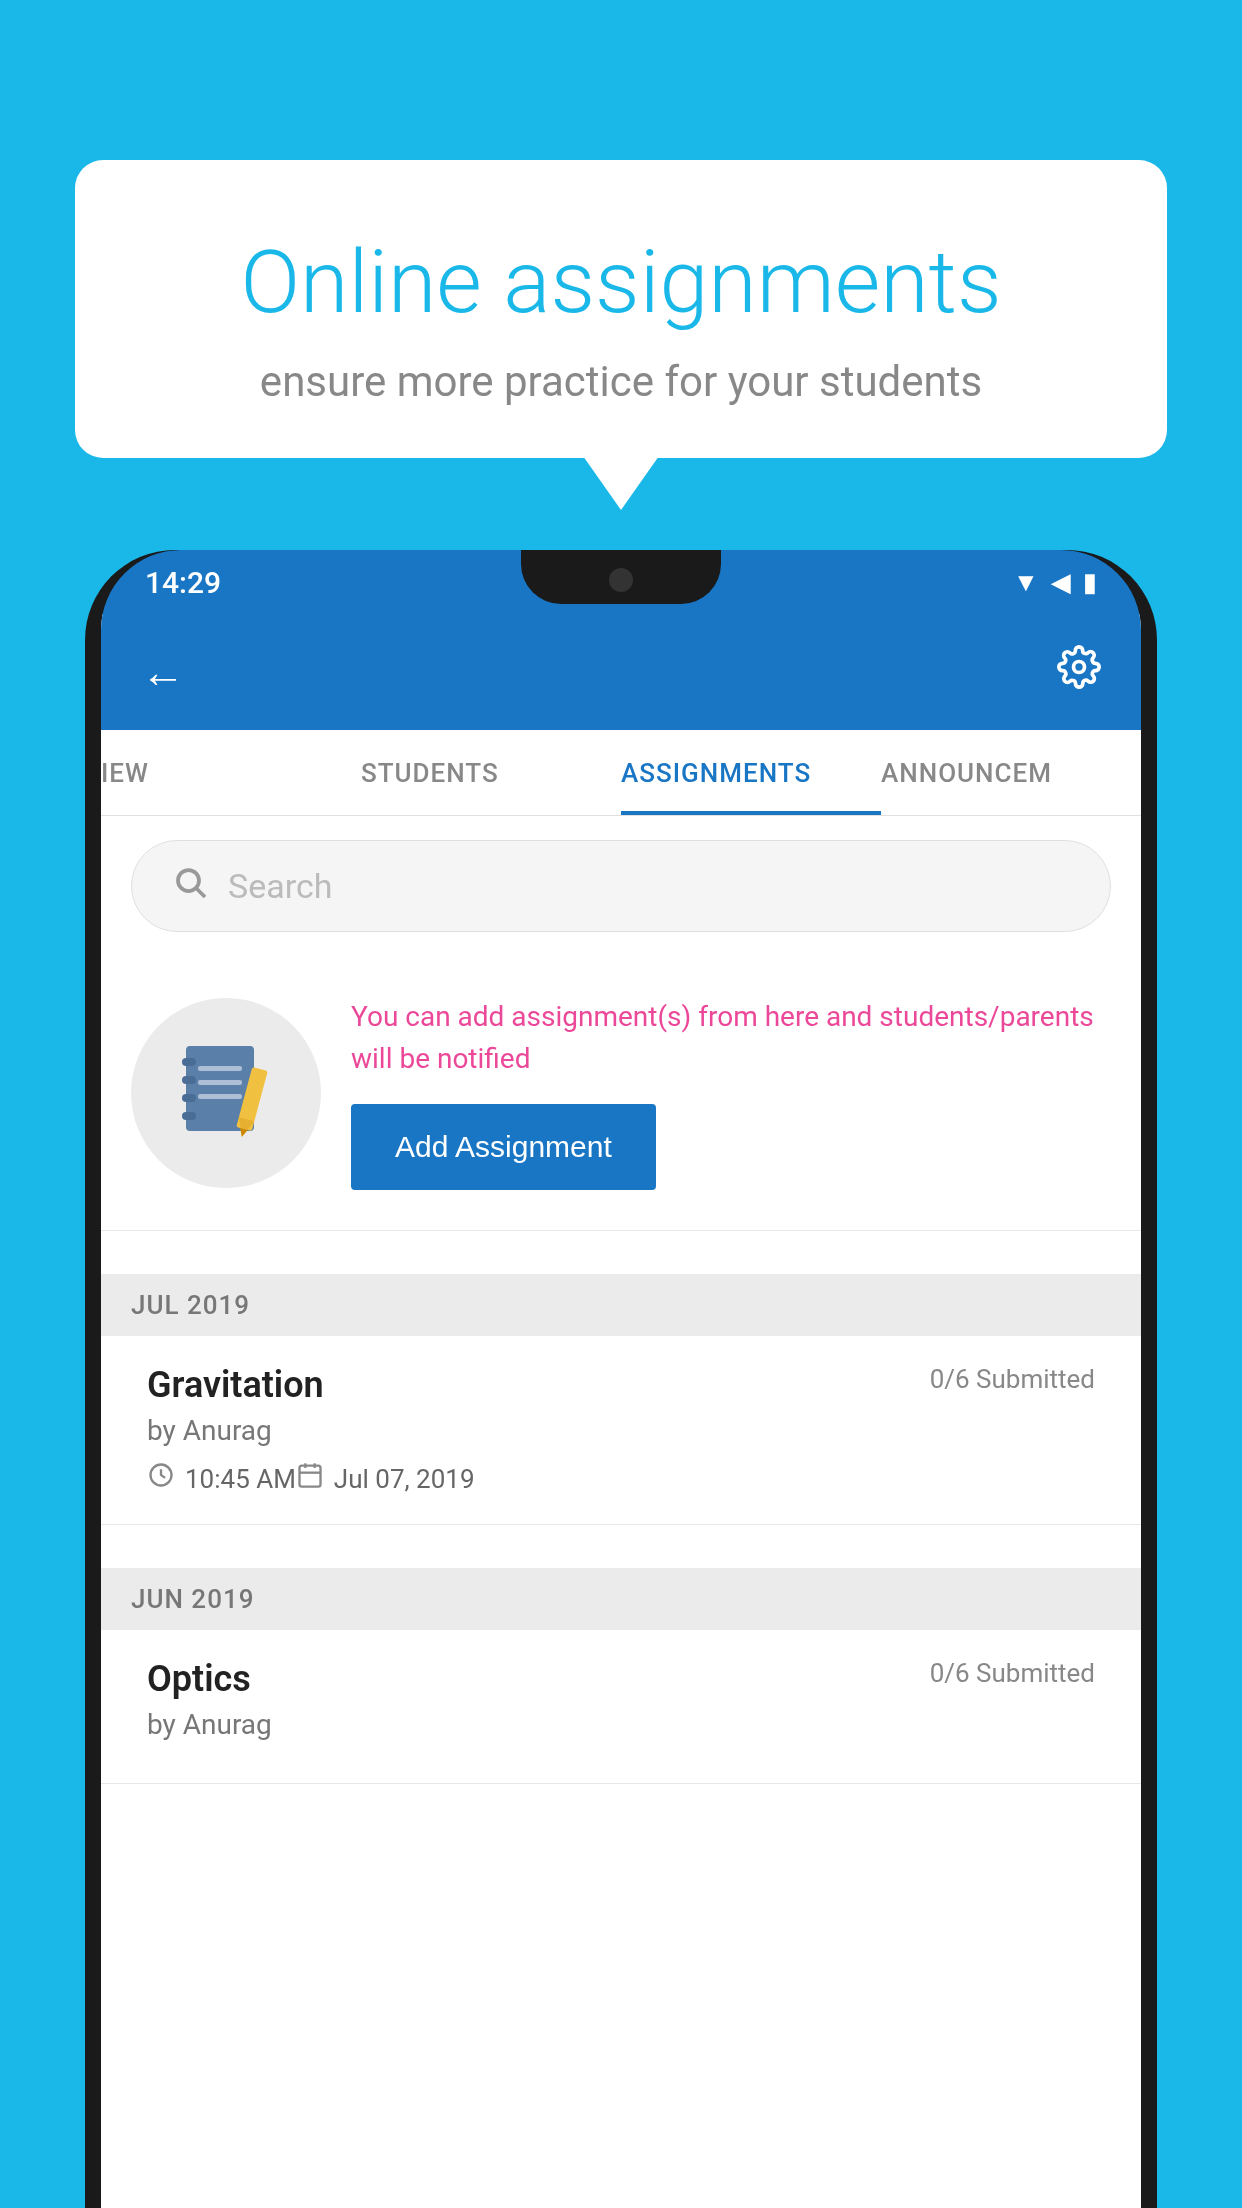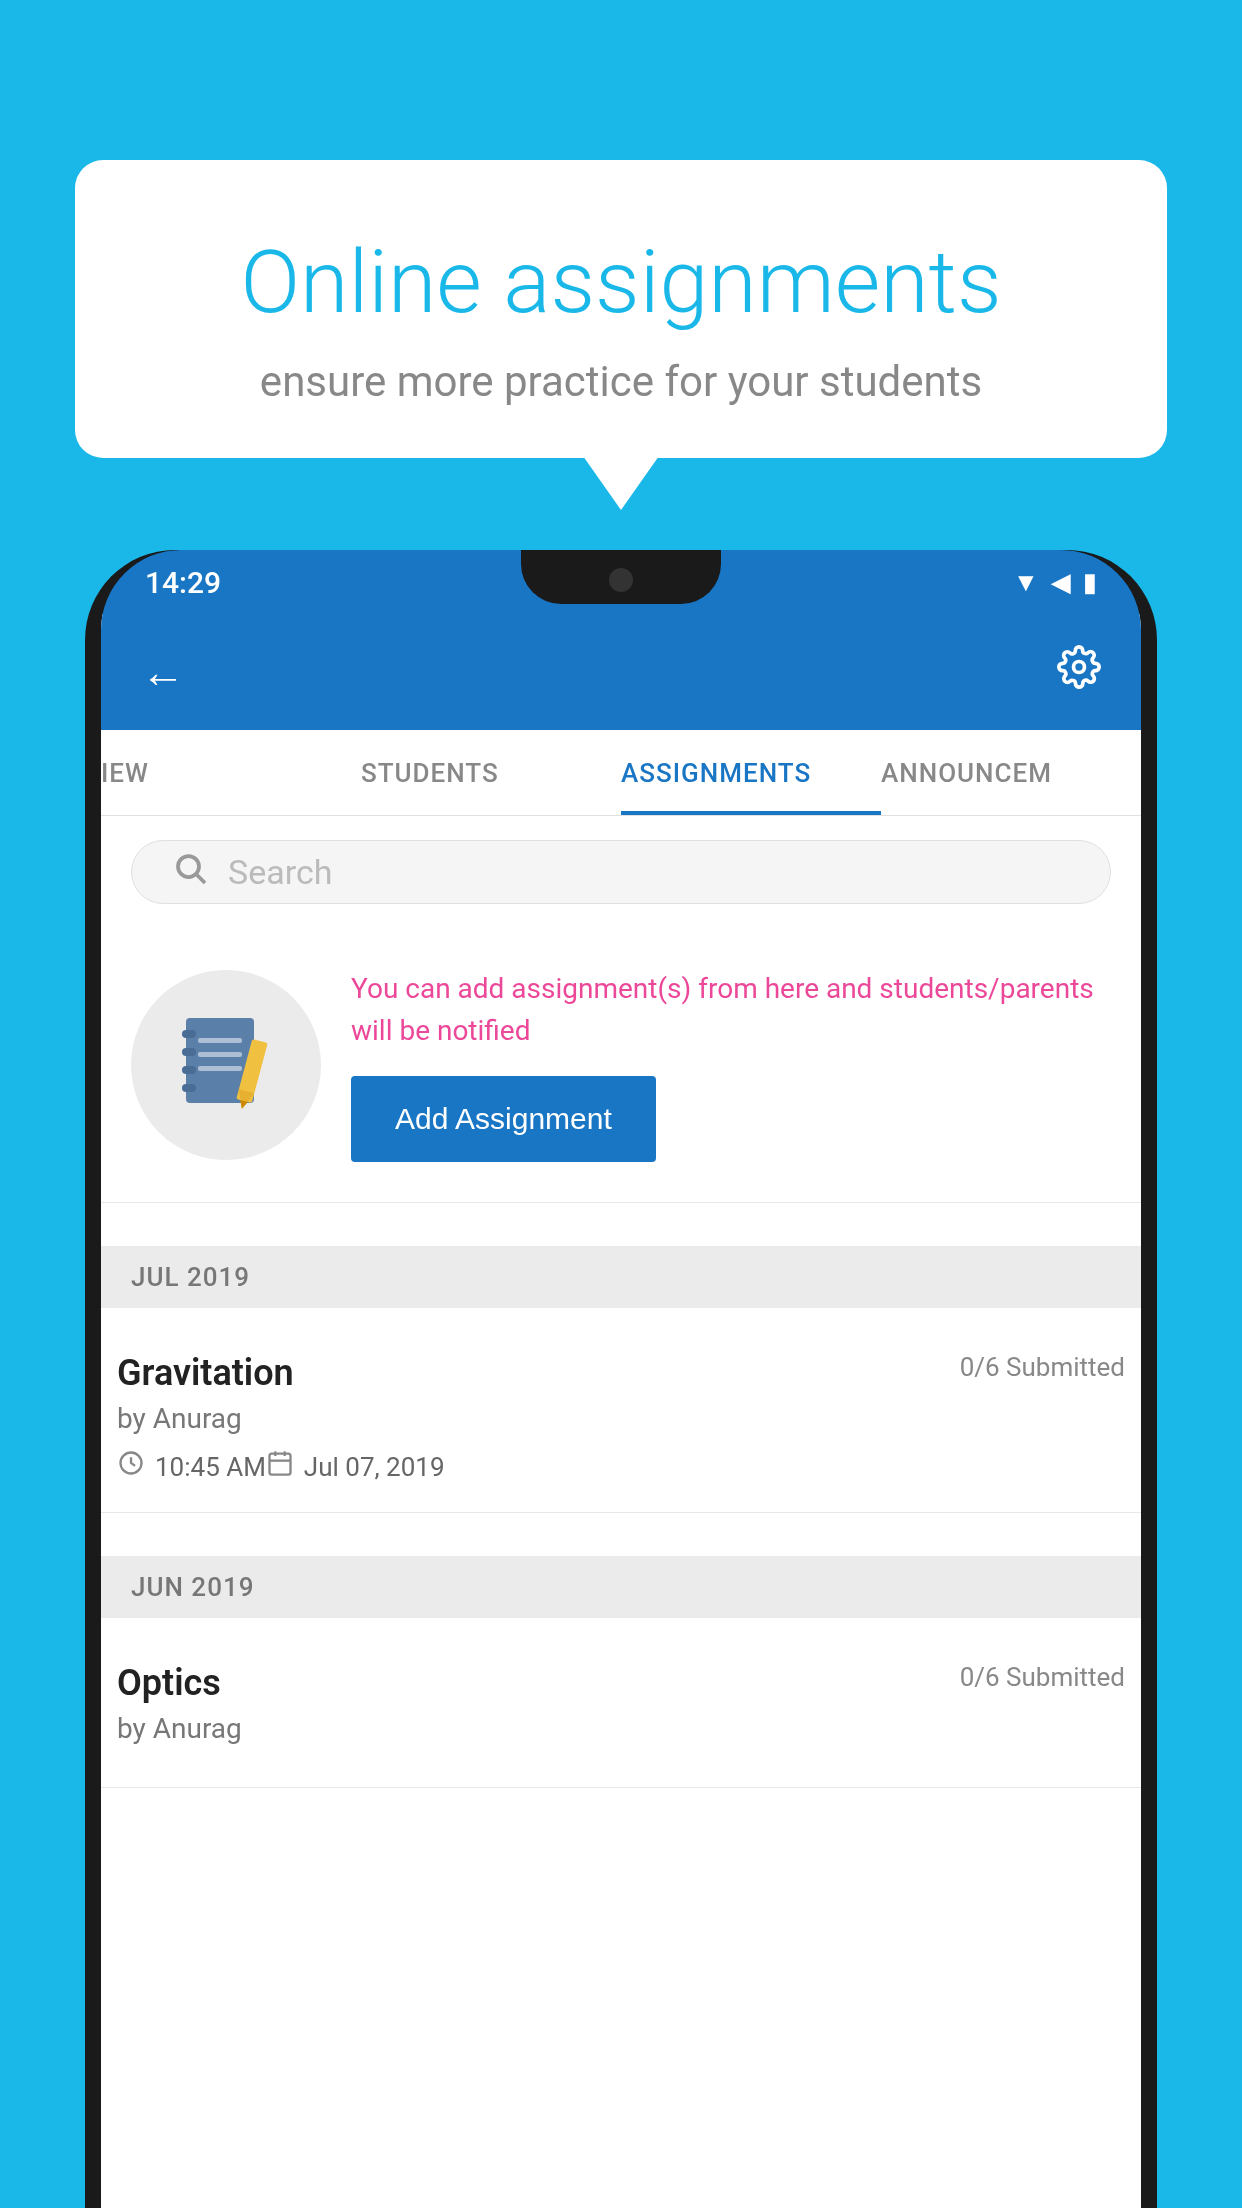--- a/index.html
+++ b/index.html
@@ -198,21 +198,21 @@
 
     
     .search-container {
       padding: 24px 30px;
       background: white;
     }
     .search-bar {
       background: #f5f5f5;
       border: 1px solid #e0e0e0;
       border-radius: 50px;
-      height: 64px;
+      height: 92px;
       display: flex;
       align-items: center;
       padding: 0 40px;
       gap: 20px;
     }
     .search-icon-wrap {
       color: #999;
       font-size: 36px;
     }
     .search-text {
@@ -264,24 +264,23 @@
       padding: 16px 30px;
       font-size: 26px;
       color: #777;
       font-weight: 500;
       letter-spacing: 1px;
       margin-top: 43px;
     }
 
     
     .assignment-item {
-      padding: 28px 16px 28px;
+      padding: 28px 46px 28px;
       border-bottom: 1px solid #e8e8e8;
       background: white;
-      margin-top: 16px;
     }
     .assignment-row1 {
       display: flex;
       justify-content: space-between;
       align-items: flex-start;
       margin-bottom: 8px;
     }
     .assignment-title {
       font-size: 36px;
       font-weight: 600;

